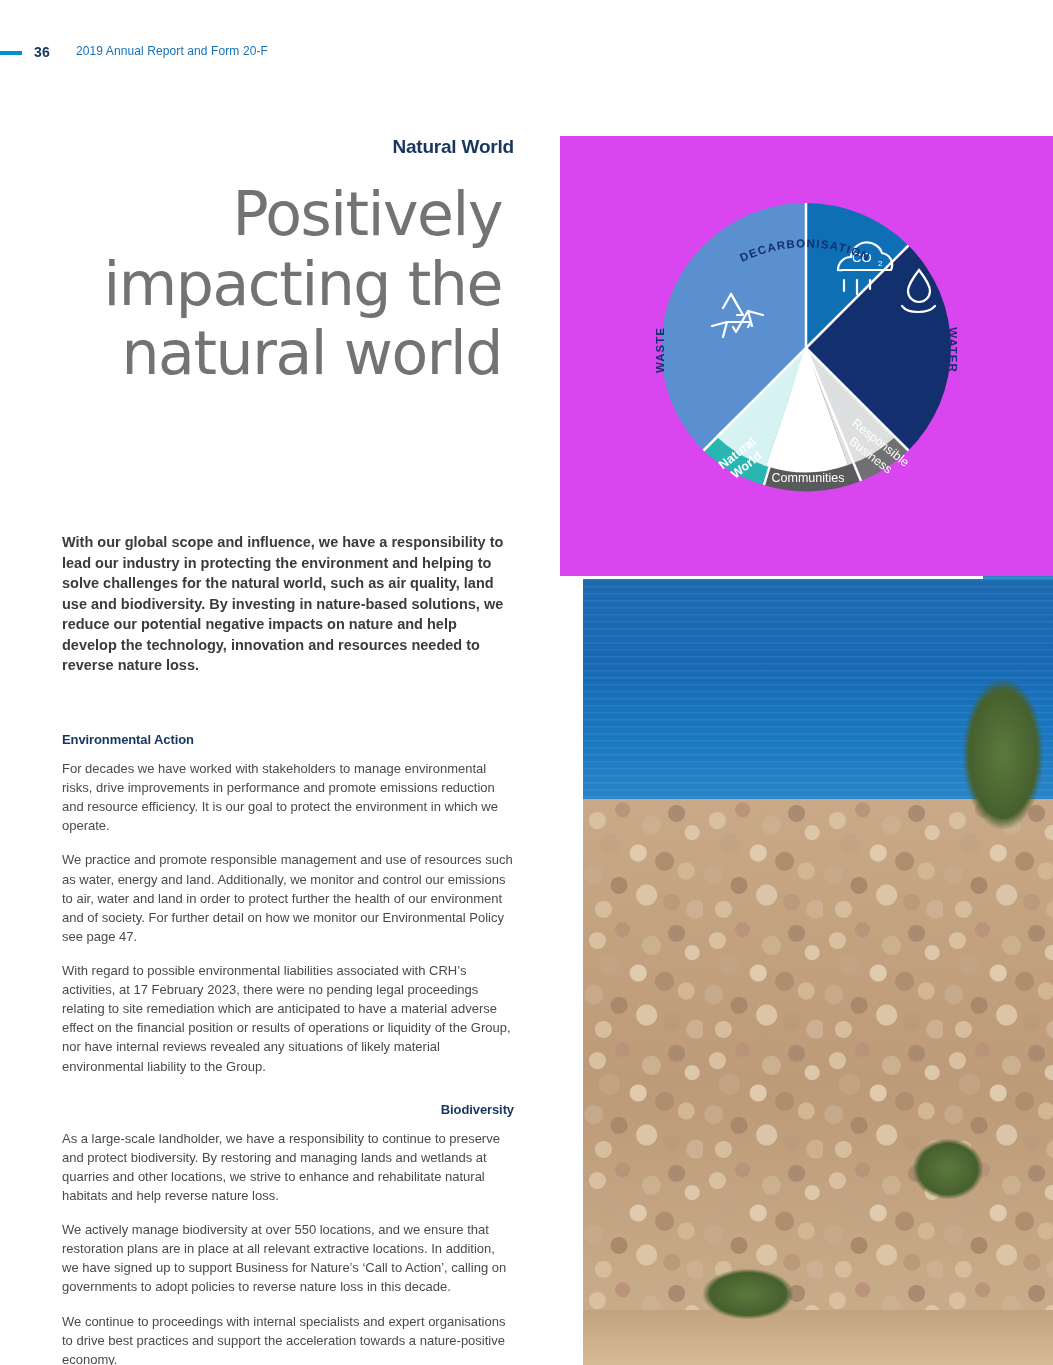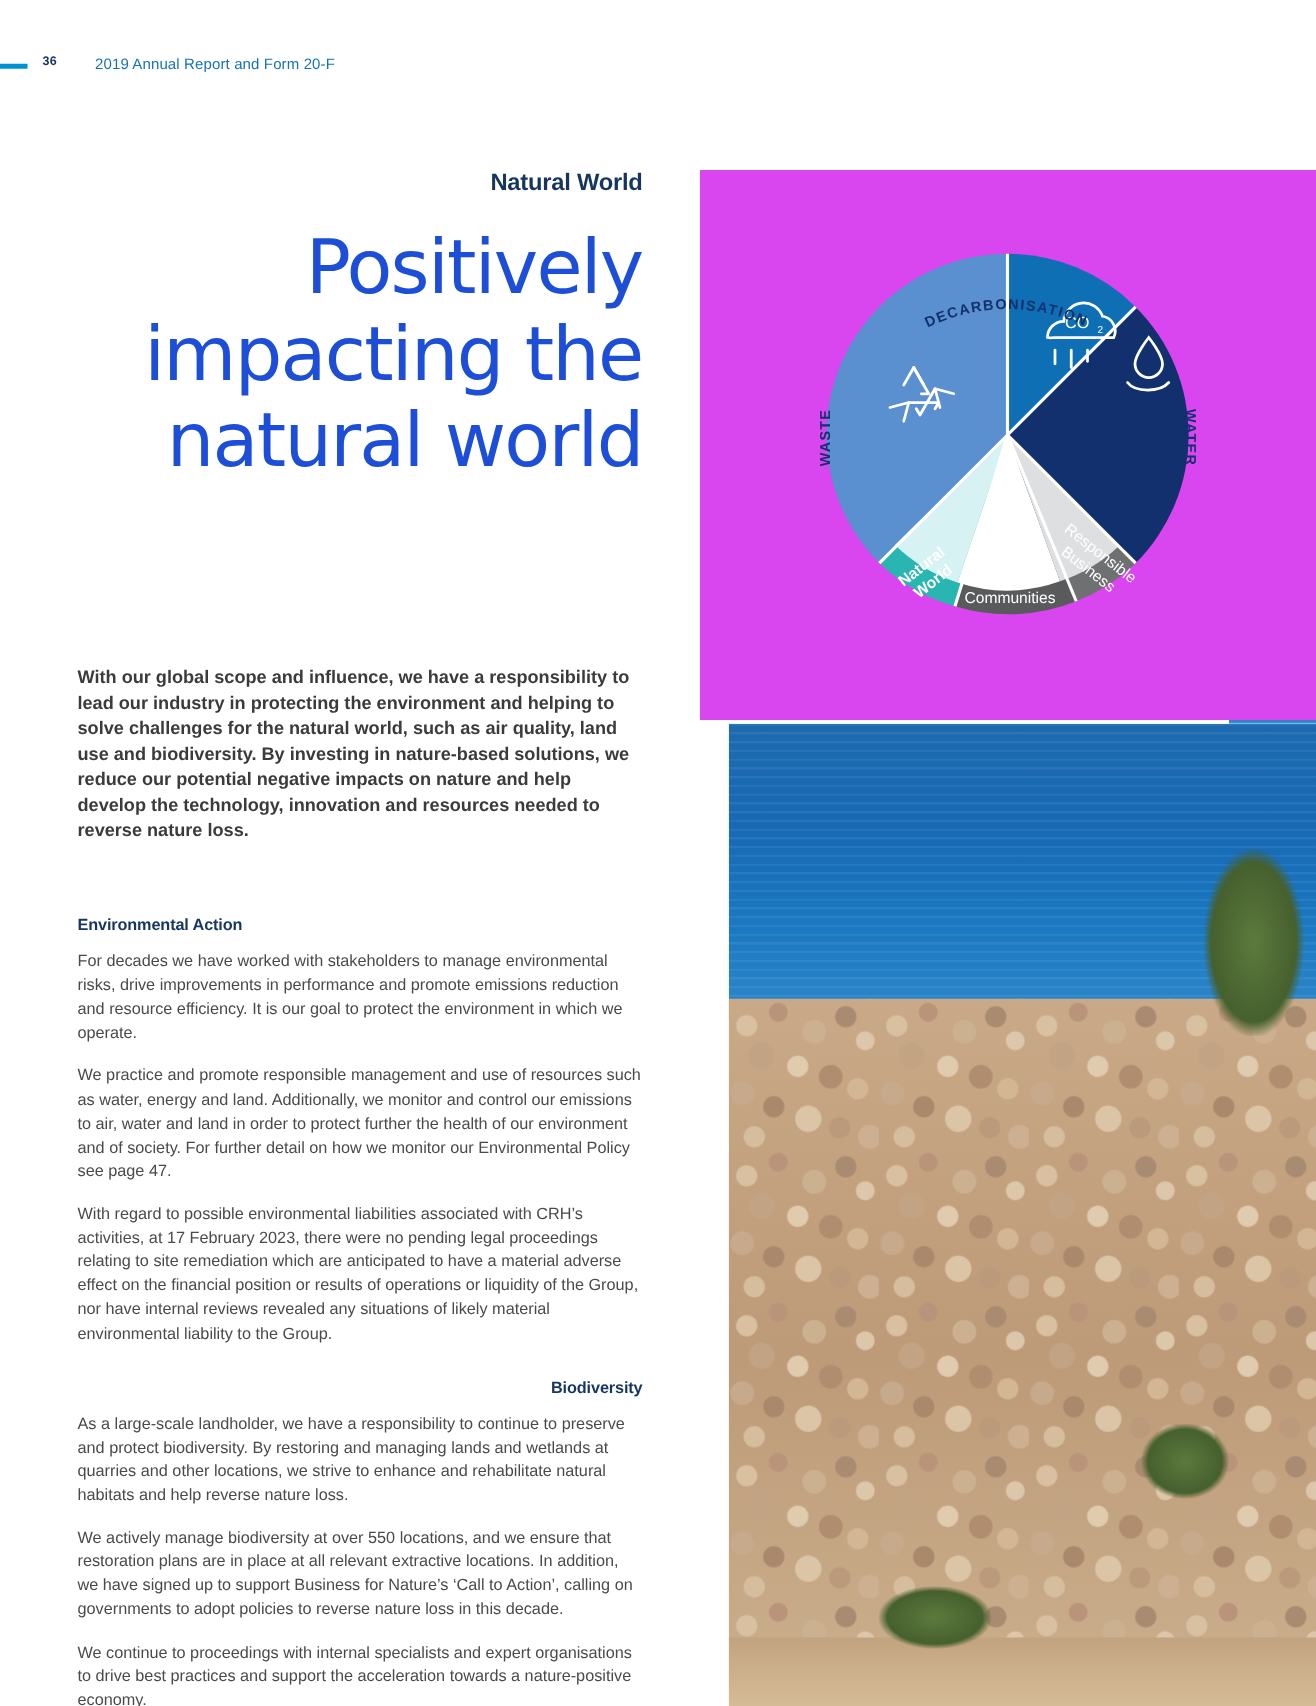--- a/index.html
+++ b/index.html
@@ -29,21 +29,21 @@
     top: 7px;
     left: 0;
     width: 22px;
     height: 4px;
     background: #0091d3;
   }
   .page-number {
     position: absolute;
     top: 0;
     left: 34px;
-    font-size: 10px;
+    font-size: 14px;
     font-weight: bold;
     color: #16365f;
     letter-spacing: .2px;
   }
   .header-title {
     position: absolute;
     top: 0;
     left: 76px;
     font-size: 12px;
     color: #1572b8;
@@ -62,23 +62,23 @@
     font-size: 19px;
     font-weight: bold;
     color: #16365f;
     letter-spacing: -.2px;
     margin: 0 0 22px 0;
   }
   .display-title {
     font-size: 60px;
     line-height: 1.16;
     font-weight: normal;
-    color: #1d4ed8;
+    color: #737373;
     letter-spacing: -1.4px;
-    margin: 0;
+    margin: 12px;
     font-family: "DejaVu Sans", sans-serif;
   }
 
   .intro-block {
     position: absolute;
     left: 62px;
     top: 532px;
     width: 452px;
   }
   .intro-text {

